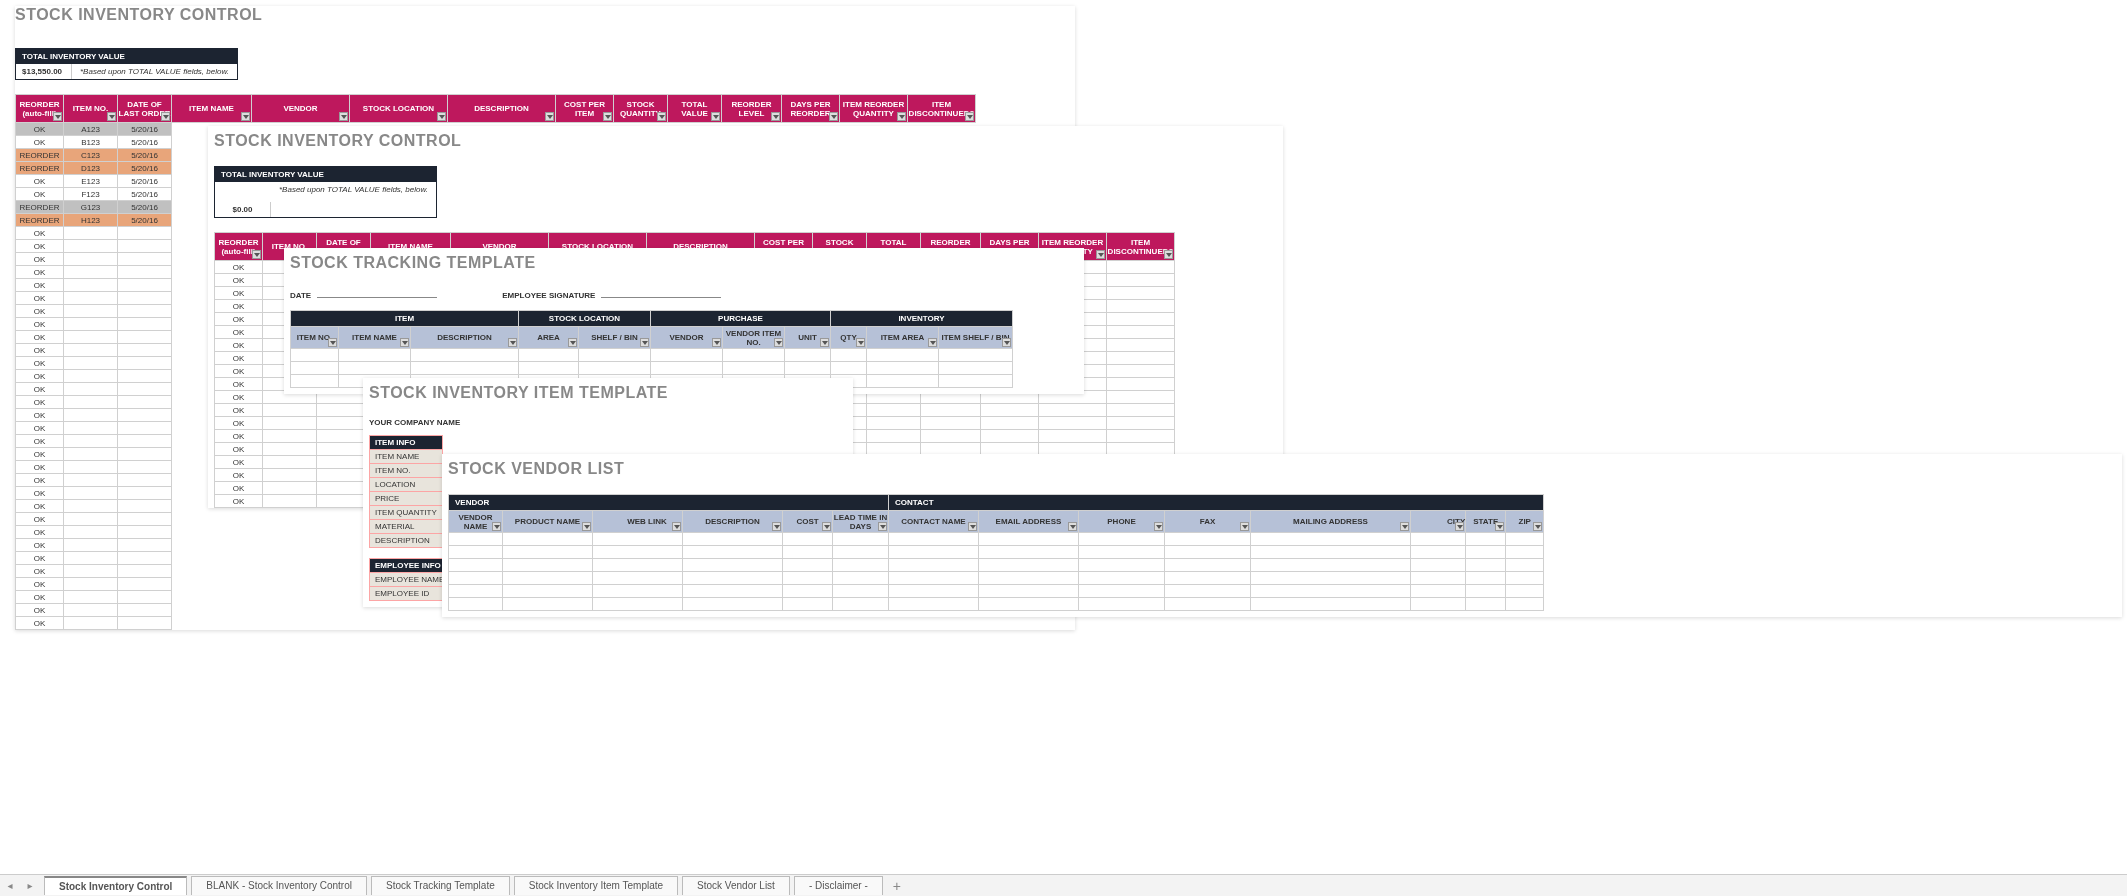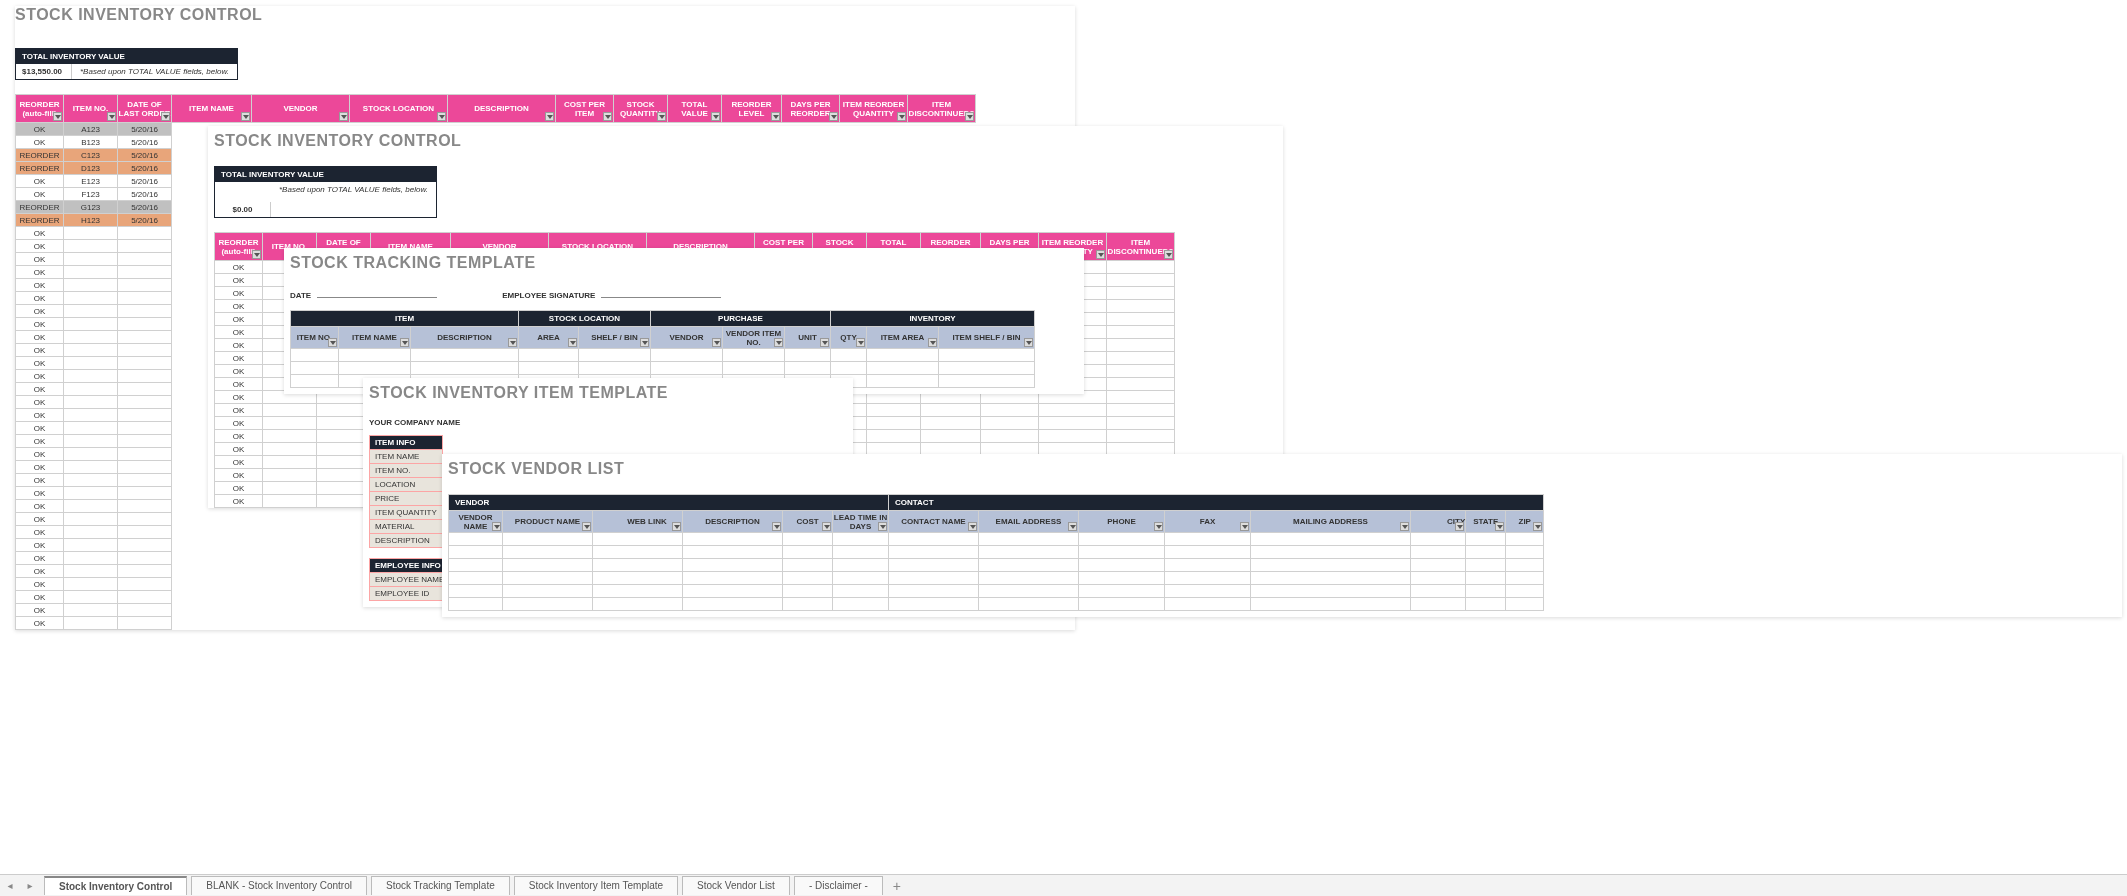--- a/index.html
+++ b/index.html
@@ -6,21 +6,21 @@
   body { font-family: Arial, sans-serif; font-size: 9px; background: #fff; color: #333; width: 2127px; height: 896px; position: relative; overflow: hidden; }
   .sheet { position: absolute; background: #fff; box-shadow: 0 1px 4px rgba(0,0,0,0.15); }
   .title { font-size: 16px; font-weight: bold; color: #888; letter-spacing: 0.5px; margin-bottom: 16px; }
   .tiv-box { border: 1px solid #1c2431; display: inline-block; }
   .tiv-header { background: #1c2431; color: #fff; font-weight: bold; font-size: 8px; padding: 3px 6px; }
   .tiv-row { display: flex; }
   .tiv-val { font-weight: bold; padding: 3px 6px; font-size: 8px; border-right: 1px solid #ccc; min-width: 56px; text-align: left; }
   .tiv-note { font-style: italic; font-size: 8px; padding: 3px 8px; color: #333; }
   table { border-collapse: collapse; }
   th, td { border: 1px solid #d0d0d0; font-size: 8px; text-align: center; padding: 1px 0; }
-  th { background: #ec4899; color: #fff; font-weight: bold; height: 28px; position: relative; }
+  th { background: #be185d; color: #fff; font-weight: bold; height: 28px; position: relative; }
   .filter { position: absolute; bottom: 1px; right: 1px; width: 9px; height: 9px; background: #ddd; border: 1px solid #999; }
   .filter::after { content: ""; position: absolute; left: 1px; top: 2px; border-left: 3px solid transparent; border-right: 3px solid transparent; border-top: 4px solid #555; }
   .sub th { background: #b6c1d7; color: #333; height: 22px; }
   .grp th { background: #1c2431; color: #fff; height: 16px; }
   .st-ok { background: #fff; }
   .st-reorder { background: #e8a57a; }
   .st-grey { background: #c0c0c0; }
   td.cell { height: 13px; }
   .tabs { position: absolute; bottom: 0; left: 0; right: 0; height: 22px; border-top: 1px solid #ccc; background: #f3f3f3; display: flex; align-items: center; font-size: 10px; }
   .tab { padding: 3px 14px; border: 1px solid #bbb; border-bottom: none; background: #f9f9f9; margin-left: 4px; color: #555; cursor: pointer; }
@@ -620,21 +620,21 @@
           <th style="width: 48px;">ITEM NO.<span class="filter"></span></th>
           <th style="width: 72px;">ITEM NAME<span class="filter"></span></th>
           <th style="width: 108px;">DESCRIPTION<span class="filter"></span></th>
           <th style="width: 60px;">AREA<span class="filter"></span></th>
           <th style="width: 72px;">SHELF / BIN<span class="filter"></span></th>
           <th style="width: 72px;">VENDOR<span class="filter"></span></th>
           <th style="width: 62px;">VENDOR ITEM NO.<span class="filter"></span></th>
           <th style="width: 46px;">UNIT<span class="filter"></span></th>
           <th style="width: 36px;">QTY<span class="filter"></span></th>
           <th style="width: 72px;">ITEM AREA<span class="filter"></span></th>
-          <th style="width: 96px;">ITEM SHELF / BIN<span class="filter"></span></th>
+          <th style="width: 74px;">ITEM SHELF / BIN<span class="filter"></span></th>
         </tr>
     </thead>
     <tbody id="s3b">
         <tr>
           <td class="cell"></td>
           <td class="cell"></td>
           <td class="cell"></td>
           <td class="cell"></td>
           <td class="cell"></td>
           <td class="cell"></td>

